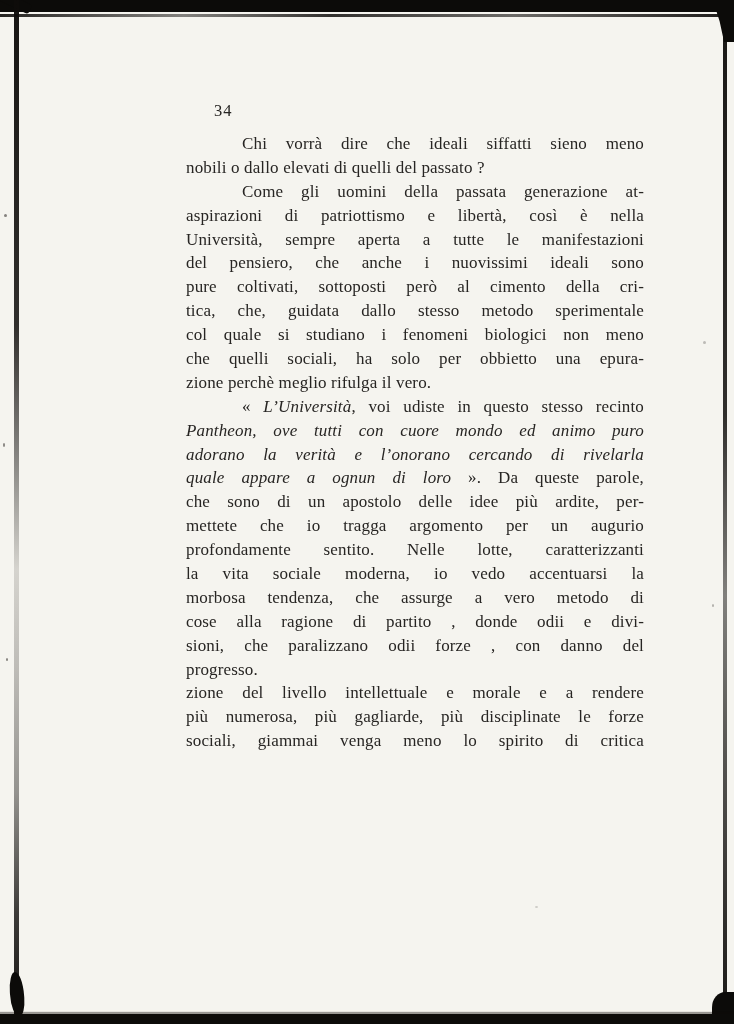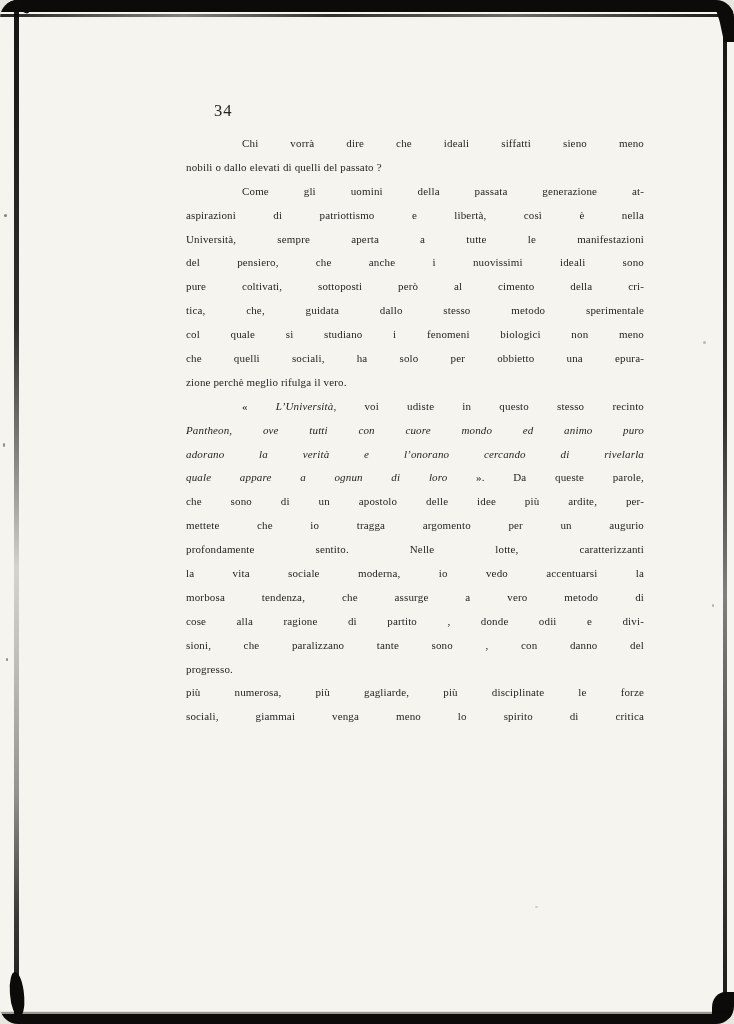--- a/index.html
+++ b/index.html
@@ -3,21 +3,20 @@
 <meta charset="utf-8">
 <style>
   html,body{margin:0;padding:0;background:#e8e6e1;}
   .page{
     position:relative;
     width:734px;height:1024px;
     background:var(--paper,#f5f4ef);
     overflow:hidden;
     font-family:"Liberation Serif","DejaVu Serif",serif;
     color:var(--ink,#272523);
-    border-radius:18px;
   }
   
   .band{position:absolute;left:0;width:100%;background:var(--border-ink,#0c0b09);}
   .band.top{top:0;height:12px;}
   .band.bottom{top:1014px;height:10px;box-shadow:0 -2px 1px rgba(12,10,8,.4);}
   .rule-top{
     position:absolute;left:0;top:14px;width:100%;height:3px;
     background:linear-gradient(90deg,rgba(16,14,12,.9),rgba(16,14,12,.5) 25%,rgba(16,14,12,.85) 45%,rgba(16,14,12,.6) 70%,rgba(16,14,12,.95));
   }
   .hook-tl{
@@ -57,21 +56,21 @@
   .s4{left:703px;top:341px;width:3px;height:3px;opacity:.5;}
   .s5{left:712px;top:604px;width:2px;height:3px;opacity:.6;}
   .s6{left:535px;top:906px;width:3px;height:2px;opacity:.35;}
   
   .pagenum{
     position:absolute;left:214px;top:101px;
     font-size:16.5px;letter-spacing:1px;
   }
   .textblock{
     position:absolute;left:186px;top:132px;width:458px;
-    font-size:11px;line-height:23.9px;letter-spacing:.15px;
+    font-size:17px;line-height:23.9px;letter-spacing:.15px;
   }
   .line{height:23.9px;overflow:visible;}
   .line.just{text-align:justify;text-align-last:justify;}
   .line.indent{padding-left:56px;}
   .it{font-style:italic;margin-top:8px;}
 </style>
 </head>
 <body>
 
 <div class="page">
@@ -108,18 +107,19 @@
       <div class="line indent just"><span>« </span><span class="it">L’Università</span><span>, voi udiste in questo stesso recinto</span></div>
       <div class="line just"><span class="it">Pantheon, ove tutti con cuore mondo ed animo puro</span></div>
       <div class="line just"><span class="it">adorano la verità e l’onorano cercando di rivelarla</span></div>
       <div class="line just"><span class="it">quale appare a ognun di loro</span><span> ». Da queste parole,</span></div>
       <div class="line just"><span>che sono di un apostolo delle idee più ardite, per-</span></div>
       <div class="line just"><span>mettete che io tragga argomento per un augurio</span></div>
       <div class="line just"><span>profondamente sentito. Nelle lotte, caratterizzanti</span></div>
       <div class="line just"><span>la vita sociale moderna, io vedo accentuarsi la</span></div>
       <div class="line just"><span>morbosa tendenza, che assurge a vero metodo di</span></div>
       <div class="line just"><span>cose alla ragione di partito , donde odii e divi-</span></div>
-      <div class="line just"><span>sioni, che paralizzano tante sono , con danno del</span></div>
+      <div class="line just"><span>sioni, che paralizzano odii forze , con danno del</span></div>
       <div class="line"><span>progresso.</span></div>
+      <div class="line just"><span>zione del livello intellettuale e morale e a rendere</span></div>
       <div class="line just"><span>più numerosa, più gagliarde, più disciplinate le forze</span></div>
       <div class="line just"><span>sociali, giammai venga meno lo spirito di critica</span></div>
     </div>
 </div>
 
 </body></html>

